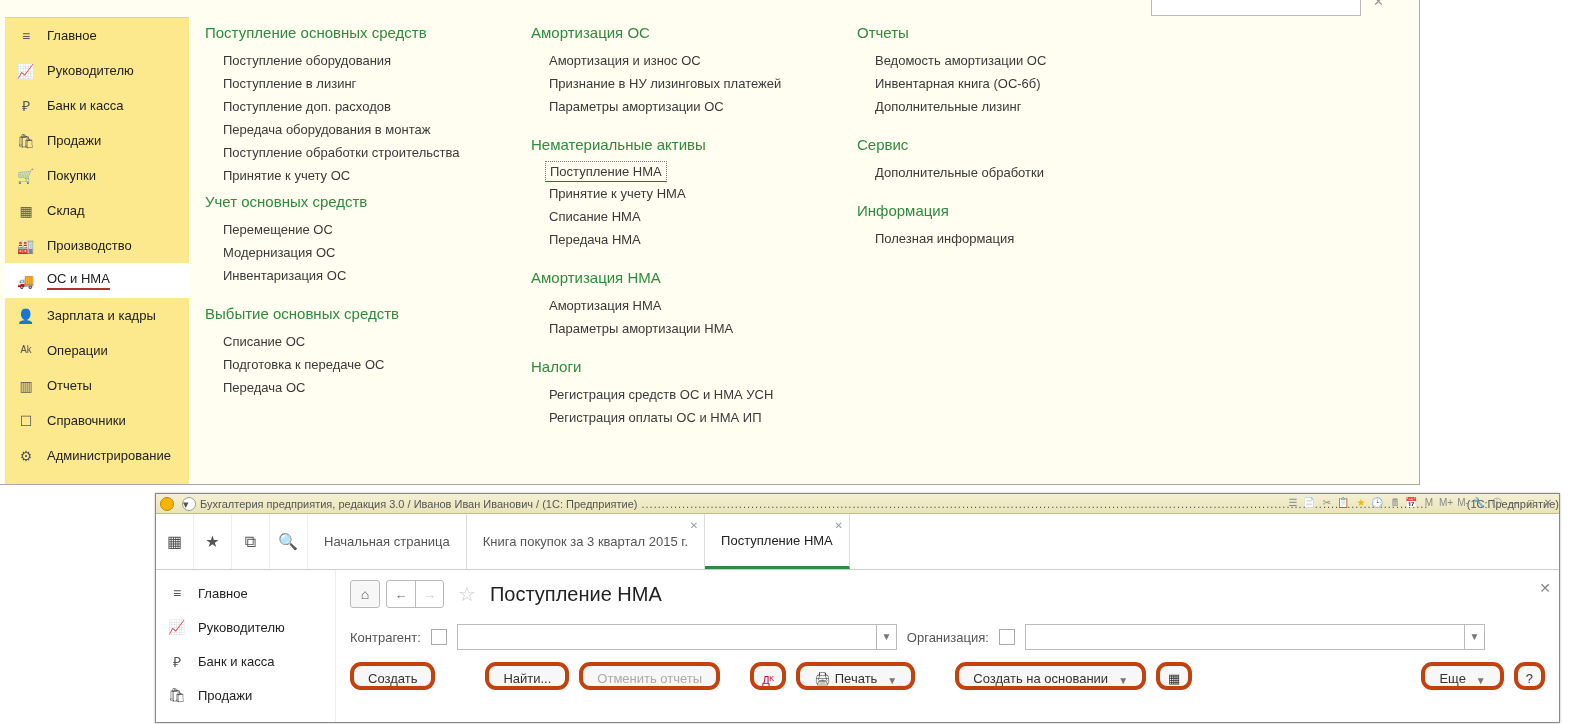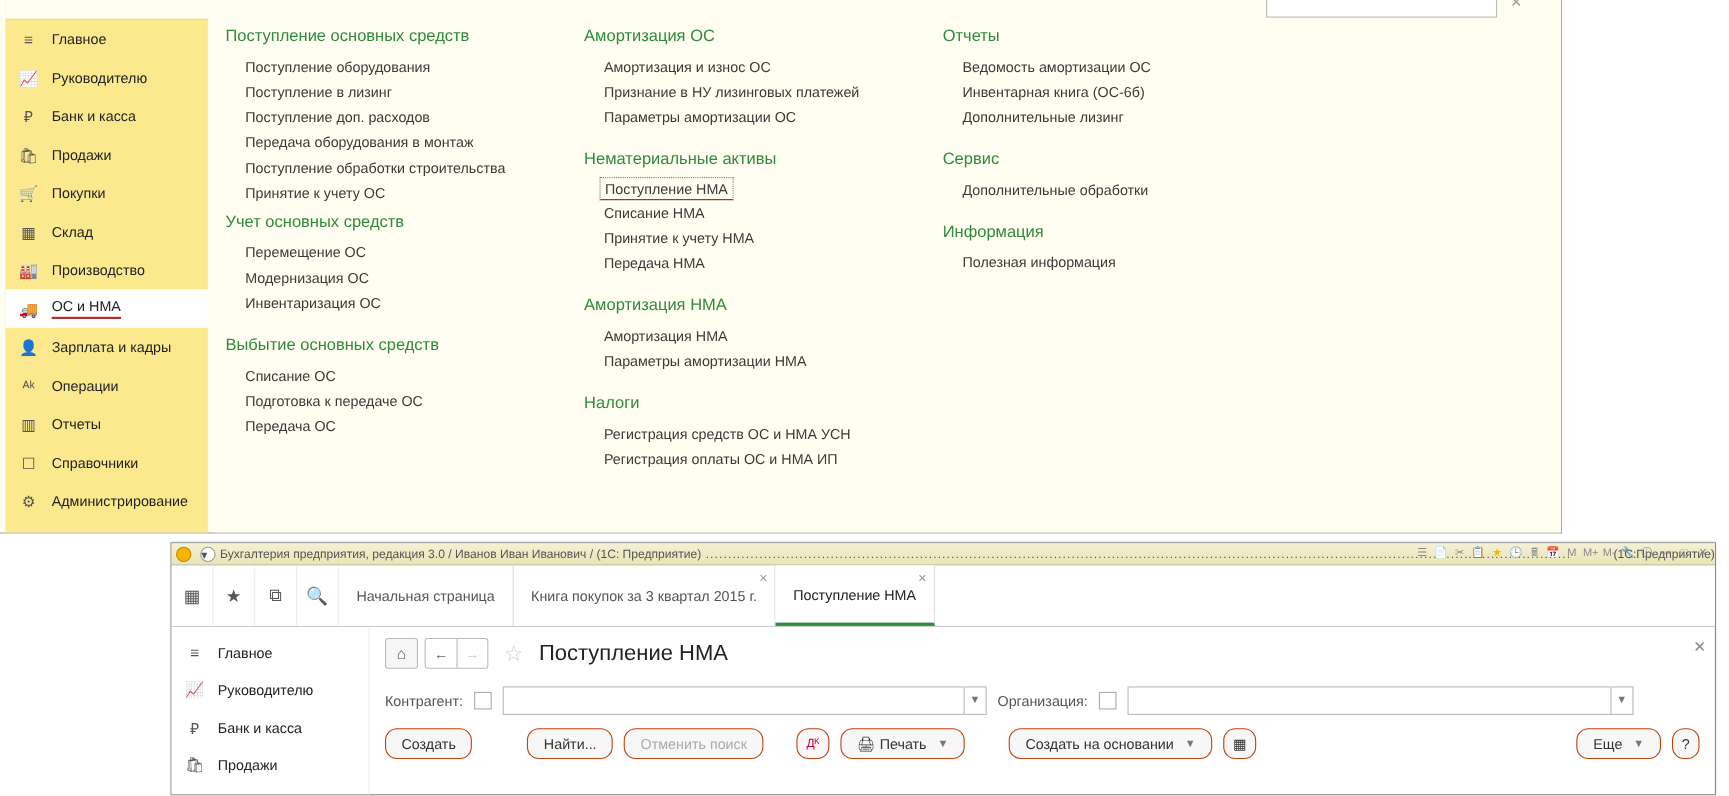--- a/index.html
+++ b/index.html
@@ -47,21 +47,21 @@
 .star{font-size:20px;color:#ccc;margin:0 8px}
 .page-title{font-size:20px;color:#222}
 .close-page{position:absolute;right:8px;top:10px;font-size:14px;color:#888;cursor:pointer}
 .filter-row{display:flex;align-items:center;gap:10px;margin-bottom:12px;font-size:13px}
 .flabel{color:#555}
 .fcheck{width:16px;height:16px;border:1px solid #aaa;background:#fff;cursor:pointer}
 .fselect{height:26px;border:1px solid #bbb;background:#fff;display:flex;align-items:center}
 .fselect .body{flex:1}
 .fselect .dd{width:20px;border-left:1px solid #bbb;text-align:center;font-size:10px;color:#777;line-height:24px;cursor:pointer}
 .toolbar-row{display:flex;align-items:center;gap:10px}
-.btn{height:28px;border:1px solid #c2410c;border-radius:11px;background:#f7f7f7;padding:0 14px;display:flex;align-items:center;font-size:13px;color:#333;cursor:pointer}
+.btn{height:28px;border:4px solid #c2410c;border-radius:11px;background:#f7f7f7;padding:0 14px;display:flex;align-items:flex-end;font-size:13px;color:#333;cursor:pointer}
 .btn.disabled{color:#aaa}
 .btn.icon{padding:0 8px}
 .btn .caret{margin-left:10px;font-size:10px;color:#777}
 </style>
 </head>
 <body>
 
 <div class="win1">
   <div class="sidebar1">
     <div class="blank"></div>
@@ -142,22 +142,22 @@
         <span class="lnk">Подготовка к передаче ОС</span>
         <span class="lnk">Передача ОС</span>
       </div>
       <div class="col2">
         <div class="grp-title">Амортизация ОС</div>
         <span class="lnk">Амортизация и износ ОС</span>
         <span class="lnk">Признание в НУ лизинговых платежей</span>
         <span class="lnk">Параметры амортизации ОС</span>
         <div class="grp-title" style="margin-top:18px">Нематериальные активы</div>
         <div><span class="lnk hl">Поступление НМА</span></div>
+        <span class="lnk">Принятие к учету НМА</span>
         <span class="lnk">Списание НМА</span>
-        <span class="lnk">Принятие к учету НМА</span>
         <span class="lnk">Передача НМА</span>
         <div class="grp-title" style="margin-top:18px">Амортизация НМА</div>
         <span class="lnk">Амортизация НМА</span>
         <span class="lnk">Параметры амортизации НМА</span>
         <div class="grp-title" style="margin-top:18px">Налоги</div>
         <span class="lnk">Регистрация средств ОС и НМА УСН</span>
         <span class="lnk">Регистрация оплаты ОС и НМА ИП</span>
       </div>
       <div class="col">
         <div class="grp-title">Отчеты</div>
@@ -267,21 +267,21 @@
 
       <div class="toolbar-row">
         <div class="btn">
             <span>Создать</span>
           </div>
         <div style="width:30px"></div>
         <div class="btn">
             <span>Найти...</span>
           </div>
         <div class="btn disabled">
-            <span>Отменить поиск</span>
+            <span>Отменить отчеты</span>
           </div>
         <div style="width:10px"></div>
         <div class="btn icon">
             <span style="color:#c03;font-size:11px">Дᴷ</span>
           </div>
         <div class="btn">
             <span>🖨</span>
             <span style="margin-left:4px">Печать</span>
             <span class="caret">▼</span>
           </div>

